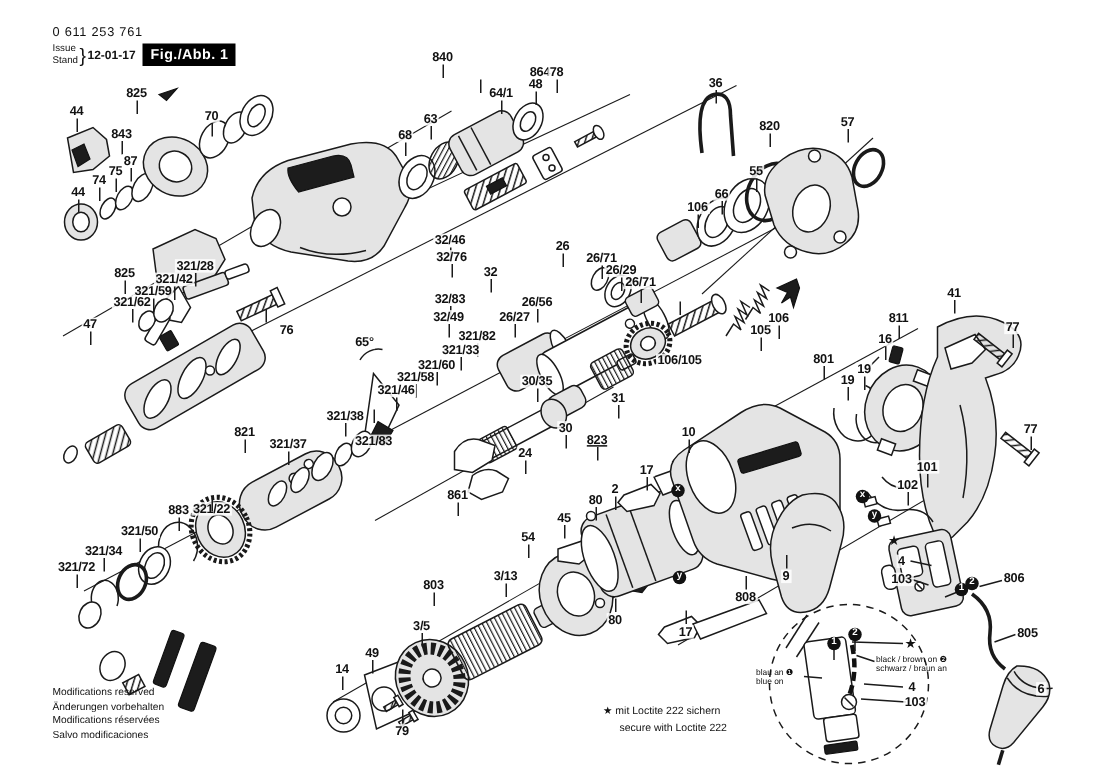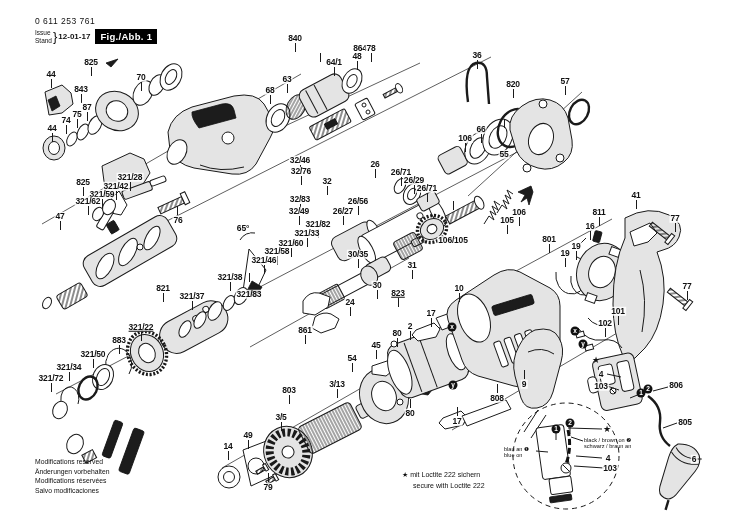--- a/index.html
+++ b/index.html
@@ -425,39 +425,39 @@
       <span class="part-label" style="left: 287px; top: 79px;">63</span>
       <div class="tick" style="left: 287px; top: 84px;"></div>
       <span class="part-label" style="left: 270px; top: 90px;">68</span>
       <div class="tick" style="left: 270px; top: 95px;"></div>
       <span class="part-label" style="left: 477px; top: 55px;">36</span>
       <div class="tick" style="left: 477px; top: 60px;"></div>
       <span class="part-label" style="left: 513px; top: 84px;">820</span>
       <div class="tick" style="left: 513px; top: 89px;"></div>
       <span class="part-label" style="left: 565px; top: 81px;">57</span>
       <div class="tick" style="left: 565px; top: 86px;"></div>
-      <span class="part-label" style="left: 504px; top: 114px; margin-top: 40px;">55</span>
+      <span class="part-label" style="left: 504px; top: 114px;">55</span>
       <div class="tick" style="left: 504px; top: 119px;"></div>
       <span class="part-label" style="left: 481px; top: 129px;">66</span>
       <div class="tick" style="left: 481px; top: 134px;"></div>
       <span class="part-label" style="left: 465px; top: 138px;">106</span>
       <div class="tick" style="left: 465px; top: 143px;"></div>
       <span class="part-label" style="left: 83px; top: 182px;">825</span>
       <div class="tick" style="left: 83px; top: 187px;"></div>
       <span class="part-label" style="left: 130px; top: 177px;">321/28</span>
       <div class="tick" style="left: 130px; top: 182px;"></div>
       <span class="part-label" style="left: 116px; top: 186px;">321/42</span>
       <div class="tick" style="left: 116px; top: 191px;"></div>
       <span class="part-label" style="left: 102px; top: 194px;">321/59</span>
       <div class="tick" style="left: 102px; top: 199px;"></div>
       <span class="part-label" style="left: 88px; top: 201px;">321/62</span>
       <div class="tick" style="left: 88px; top: 206px;"></div>
       <span class="part-label" style="left: 60px; top: 216px;">47</span>
       <div class="tick" style="left: 60px; top: 221px;"></div>
-      <span class="part-label" style="left: 178px; top: 220px;">76</span>
+      <span class="part-label" style="left: 191px; top: 220px;">76</span>
       <div class="tick" style="left: 177px; top: 206px;"></div>
       <span class="part-label" style="left: 300px; top: 160px;">32/46</span>
       <div class="tick" style="left: 300px; top: 165px;"></div>
       <span class="part-label" style="left: 301px; top: 171px;">32/76</span>
       <div class="tick" style="left: 301px; top: 176px;"></div>
       <span class="part-label" style="left: 327px; top: 181px;">32</span>
       <div class="tick" style="left: 327px; top: 186px;"></div>
       <span class="part-label" style="left: 300px; top: 199px;">32/83</span>
       <div class="tick" style="left: 300px; top: 204px;"></div>
       <span class="part-label" style="left: 299px; top: 211px;">32/49</span>
@@ -528,21 +528,21 @@
       <span class="part-label" style="left: 431px; top: 313px;">17</span>
       <div class="tick" style="left: 431px; top: 318px;"></div>
       <span class="part-label" style="left: 410px; top: 326px;">2</span>
       <div class="tick" style="left: 410px; top: 331px;"></div>
       <span class="part-label" style="left: 397px; top: 333px;">80</span>
       <div class="tick" style="left: 397px; top: 338px;"></div>
       <span class="part-label" style="left: 163px; top: 288px;">821</span>
       <div class="tick" style="left: 163px; top: 293px;"></div>
       <span class="part-label" style="left: 192px; top: 296px;">321/37</span>
       <div class="tick" style="left: 192px; top: 301px;"></div>
-      <span class="part-label" style="left: 141px; top: 327px; text-decoration: underline;">321/22</span>
+      <span class="part-label" style="left: 141px; top: 339px;">321/22</span>
       <div class="tick" style="left: 141px; top: 332px;"></div>
       <span class="part-label" style="left: 119px; top: 340px;">883</span>
       <div class="tick" style="left: 119px; top: 345px;"></div>
       <span class="part-label" style="left: 93px; top: 354px;">321/50</span>
       <div class="tick" style="left: 93px; top: 359px;"></div>
       <span class="part-label" style="left: 69px; top: 367px;">321/34</span>
       <div class="tick" style="left: 69px; top: 372px;"></div>
       <span class="part-label" style="left: 51px; top: 378px;">321/72</span>
       <div class="tick" style="left: 51px; top: 383px;"></div>
       <span class="part-label" style="left: 376px; top: 345px;">45</span>

